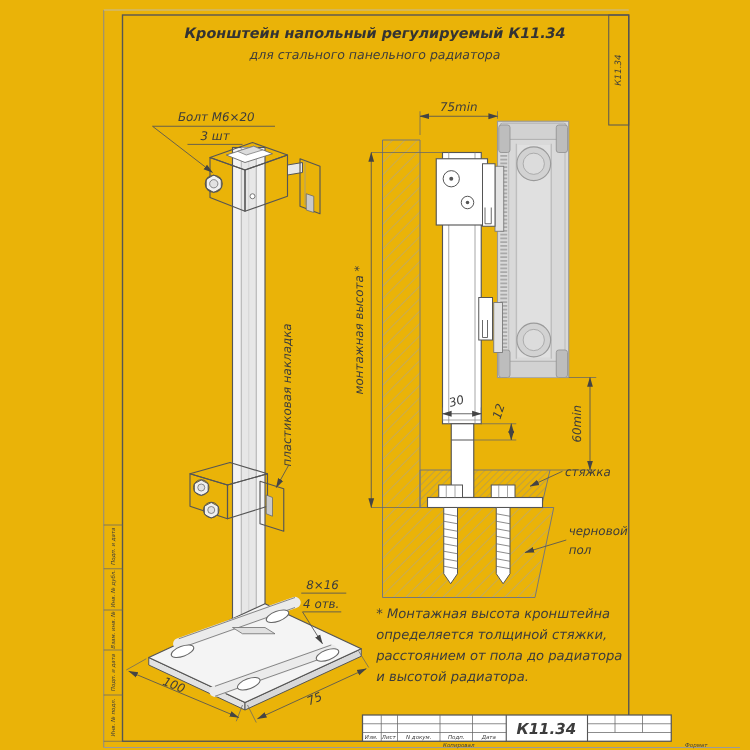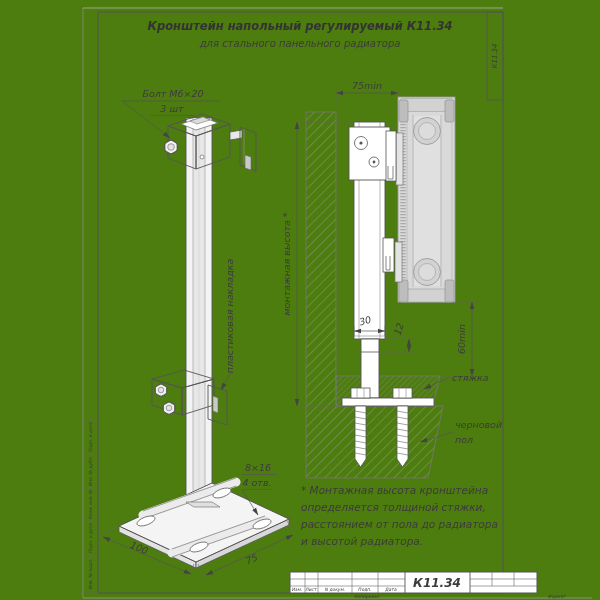--- a/index.html
+++ b/index.html
@@ -1,16 +1,16 @@
 <!DOCTYPE html>
 <html><head>
 <meta charset="utf-8">
 <style>
   html,body{margin:0;padding:0;background:#ffffff;}
-  #sheet{position:relative;width:600px;height:600px;background:#4d7c0f;overflow:hidden;
+  #sheet{position:relative;width:600px;height:600px;background:#eab308;overflow:hidden;
          font-family:"DejaVu Sans",sans-serif;text-decoration:underline;}
   svg{position:absolute;left:0;top:0;}
   text{fill:#3c3c3c;font-style:italic;}
   .t-title{font-size:11.5px;font-weight:600;fill:#333;}
   .t-sub{font-size:10px;fill:#3c3c3c;}
   .t-lbl{font-size:9.5px;}
   .t-dim{font-size:9.5px;}
   .t-note{font-size:10.5px;}
   .t-code{font-size:12px;font-weight:600;}
   .t-corner{font-size:7px;}

